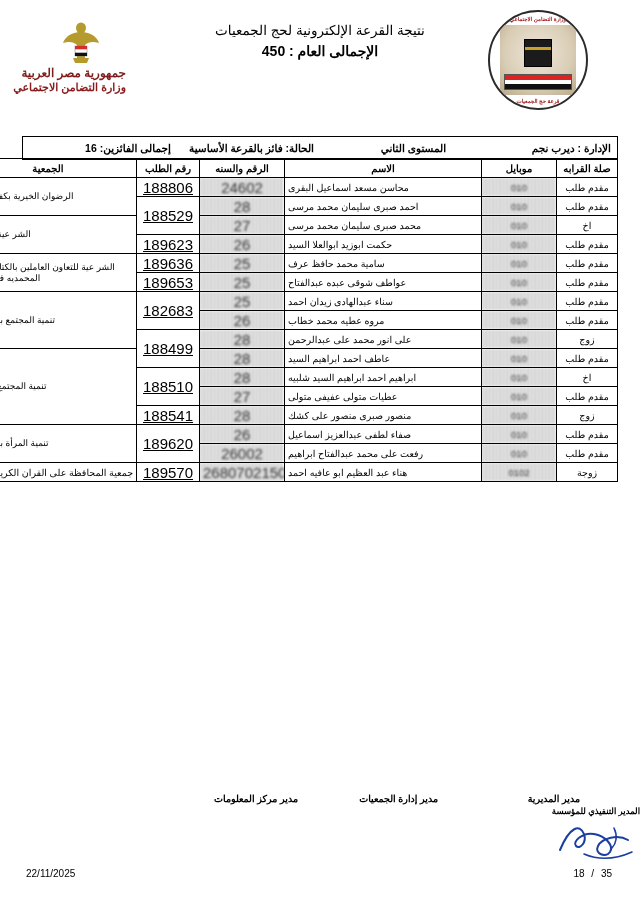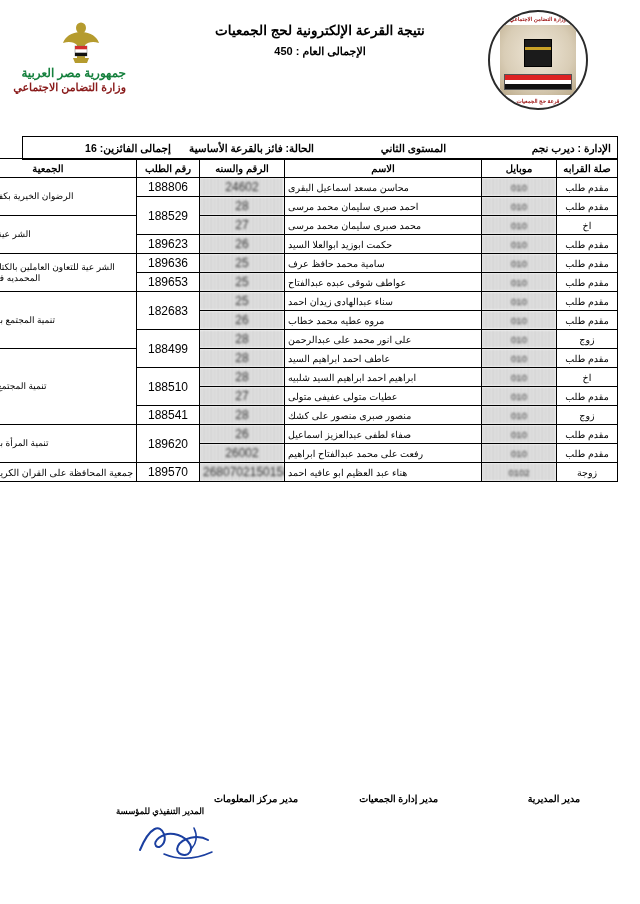--- a/index.html
+++ b/index.html
@@ -41,21 +41,21 @@
   }
   .eagle {
     width: 40px;
     height: 46px;
     margin: 0 auto;
     display: block;
   }
   .logo-left .org-name {
     font-size: 12px;
     font-weight: bold;
-    color: #15803d;
+    color: #7f1d1d;
     margin-top: 2px;
     letter-spacing: 0px;
     white-space: nowrap;
   }
   .logo-left .org-sub {
     font-size: 11px;
     font-weight: bold;
     color: #8a1c1c;
     margin-top: 1px;
     white-space: nowrap;
@@ -63,35 +63,35 @@
 
   .title-block {
     position: absolute;
     left: 0;
     right: 0;
     top: 12px;
     text-align: center;
   }
   .title-block .t1 {
     font-size: 13.5px;
-    font-weight: bold;
+    font-weight: normal;
     line-height: 18px;
   }
   .title-block .t2 {
     font-size: 10.5px;
     font-weight: bold;
     line-height: 16px;
   }
   .title-block .t3 {
     font-size: 12px;
     font-weight: bold;
     line-height: 18px;
   }
   .title-block .t4 {
-    font-size: 11px;
+    font-size: 14px;
     font-weight: bold;
     line-height: 18px;
     margin-top: 2px;
   }
 
   .logo-right {
     position: absolute;
     right: 50px;
     top: 0px;
     width: 104px;
@@ -208,22 +208,23 @@
   .col-rel { width: 54px; }
 
   .tbl td.assoc, .tbl td.name {
     text-align: left;
     margin-left: 38px;
   }
   .tbl td.name {
     font-size: 9.5px;
   }
   .tbl td.num {
-    font-size: 12px;
+    font-size: 15px;
     direction: ltr;
+    text-decoration: underline;
   }
 
   
   .smear {
     position: relative;
     color: transparent;
   }
   .smear:before {
     content: "";
     position: absolute;
@@ -258,21 +259,21 @@
   }
   .sig-mudiriya { right: 38px; }
   .sig-jamiyat { right: 180px; }
   .sig-info { right: 320px; }
 
   .exec-block {
     position: absolute;
     top: 806px;
     right: 0;
     left: 60px;
-    text-align: left;
+    text-align: right;
     padding-left: 56px;
   }
   .exec-title {
     font-size: 8.5px;
     font-weight: bold;
     white-space: nowrap;
   }
   .signature-svg {
     margin-top: 4px;
     margin-left: 18px;
@@ -497,14 +498,22 @@
 
   <div class="exec-block">
     <div class="exec-title">المدير التنفيذي للمؤسسة</div>
     <svg class="signature-svg" width="86" height="44" viewBox="0 0 86 44">
       <path d="M6 30 C16 6 26 4 30 14 C33 22 26 30 22 26 C18 22 28 12 40 14 C52 16 60 26 56 32 C52 38 40 34 44 26 C48 18 64 14 74 20" fill="none" stroke="#1b3fa0" stroke-width="2" stroke-linecap="round"></path>
       <path d="M30 34 C44 40 60 40 78 32" fill="none" stroke="#1b3fa0" stroke-width="1.6" stroke-linecap="round"></path>
       <path d="M60 8 C64 16 62 24 58 28" fill="none" stroke="#1b3fa0" stroke-width="1.6" stroke-linecap="round"></path>
     </svg>
   </div>
 
+  <div class="footer">
+    <div class="date">22/11/2025</div>
+    <div class="pager">
+      <span>18</span>
+      <span>/</span>
+      <span>35</span>
+    </div>
+  </div>
 
 </div>
 
 </body></html>

